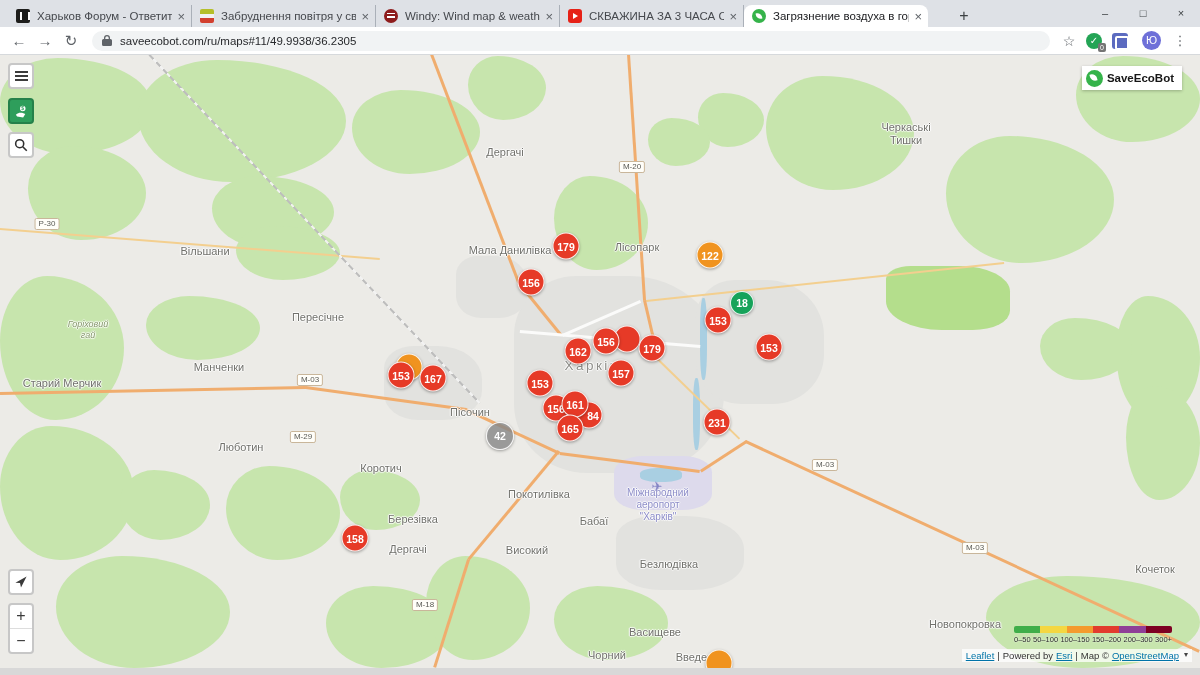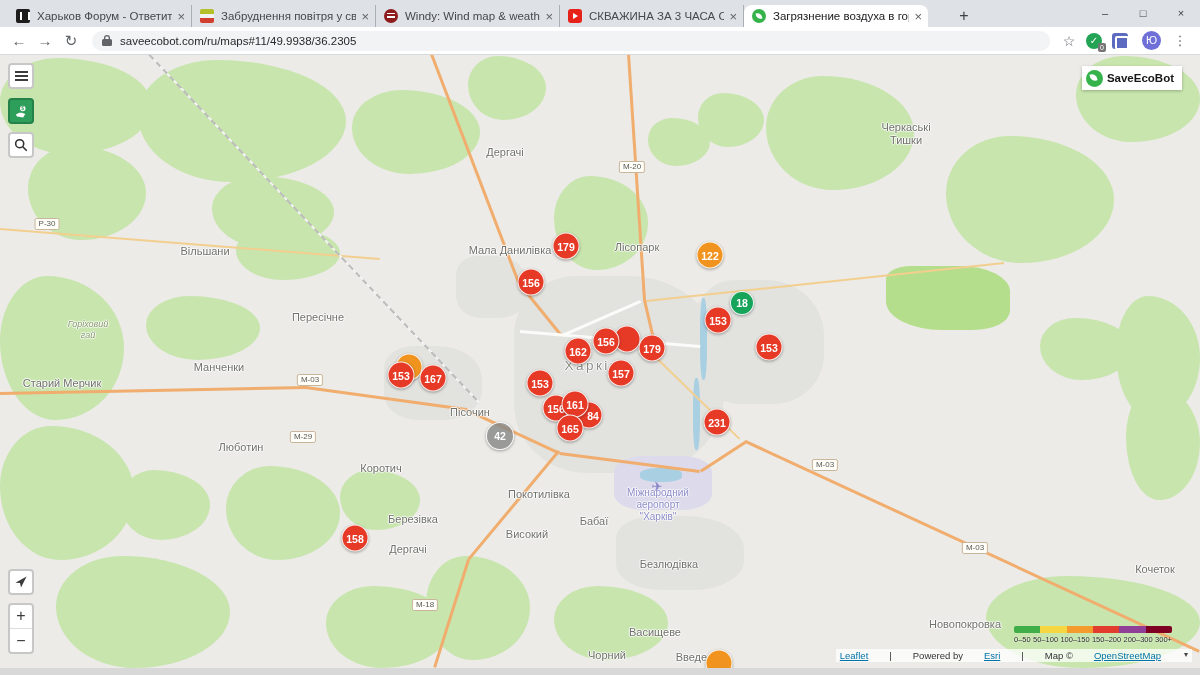--- a/index.html
+++ b/index.html
@@ -87,21 +87,21 @@
   #logo-box { position:absolute; right:18px; top:11px; height:24px; background:#fff; border-radius:0; display:flex; align-items:center; padding:0 8px 0 4px; box-shadow:0 1px 3px rgba(0,0,0,.25); }
   #logo-leaf { width:17px; height:17px; background:#35b34a; border-radius:50%; position:relative; margin-right:4px; }
   #logo-leaf::before { content:""; position:absolute; left:4.5px; top:4px; width:7px; height:7px; background:#fff; border-radius:0 80% 0 80%; transform:rotate(-10deg); }
   #logo-text { font-size:11.5px; font-weight:bold; color:#161616; }
 
   #legend { position:absolute; right:28px; bottom:24px; width:158px; }
   #legend-bar { display:flex; height:7px; border-radius:2px; overflow:hidden; }
   #legend-bar .seg { flex:1 1 auto; }
   #legend-labels { display:flex; justify-content:space-between; margin-top:2px; }
   .seg-label { font-size:7.5px; color:#2b2b2b; text-shadow:0 0 2px #fff; white-space:nowrap; }
-  #attribution { position:absolute; right:8px; bottom:6px; background:rgba(255,255,255,.75); font-size:9.5px; color:#333; padding:1px 4px; display:flex; align-items:flex-start; gap:21px; }
+  #attribution { position:absolute; right:8px; bottom:6px; background:rgba(255,255,255,.75); font-size:9.5px; color:#333; padding:1px 4px; display:flex; align-items:flex-start; gap:3px; }
   #attribution a { color:#0073a8; text-decoration:underline; }
   #attr-caret { color:#444; font-size:8px; margin-left:2px; }
 
   #bottom-strip { position:absolute; left:0; top:668px; width:1200px; height:7px; background:#d8d8d8; }
 </style>
 </head>
 <body>
 
 <div id="screen">
 
@@ -236,21 +236,21 @@
         <div class="plabel" style="left: 62px; top: 329px;">Старий Мерчик</div>
         <div class="plabel" style="left: 219px; top: 313px;">Манченки</div>
         <div class="plabel" style="left: 241px; top: 393px;">Люботин</div>
         <div class="plabel" style="left: 381px; top: 378px; margin-top: 36px;">Коротич</div>
         <div class="plabel" style="left: 470px; top: 358px;">Пісочин</div>
         <div class="plabel city" style="left: 592px; top: 311px;">Харків</div>
         <div class="plabel" style="left: 539px; top: 440px;">Покотилівка</div>
         <div class="plabel" style="left: 594px; top: 467px;">Бабаї</div>
         <div class="plabel" style="left: 413px; top: 465px;">Березівка</div>
         <div class="plabel" style="left: 408px; top: 495px;">Дергачі</div>
-        <div class="plabel" style="left: 527px; top: 480px;">Високий</div>
+        <div class="plabel" style="left: 527px; top: 496px;">Високий</div>
         <div class="plabel" style="left: 669px; top: 510px;">Безлюдівка</div>
         <div class="plabel airport" style="left: 658px; top: 450px;">Міжнародний
 аеропорт
 "Харків"</div>
         <div class="plabel" style="left: 655px; top: 578px;">Васищеве</div>
         <div class="plabel" style="left: 700px; top: 603px;">Введенка</div>
         <div class="plabel" style="left: 965px; top: 570px;">Новопокровка</div>
         <div class="plabel" style="left: 1155px; top: 515px;">Кочеток</div>
         <div class="plabel" style="left: 607px; top: 601px;">Чорний</div>
         <div class="rbadge" style="left: 47px; top: 169px;">Р-30</div>

